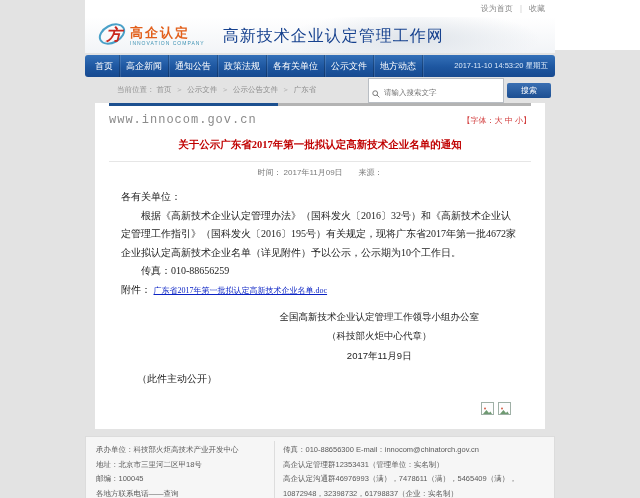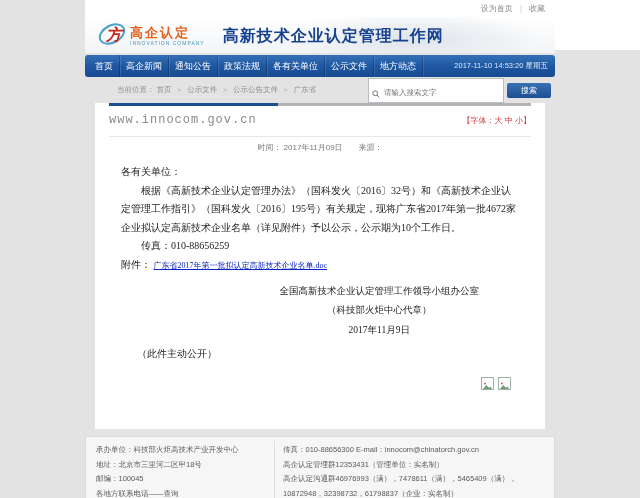--- a/index.html
+++ b/index.html
@@ -14,21 +14,21 @@
 
   
   .header{position:relative;height:36px;background:
     radial-gradient(ellipse 180px 40px at 70% 60%, #dfe4ea 0%, rgba(223,228,234,0) 70%),
     linear-gradient(180deg,#ffffff 0%,#f2f4f7 100%);}
   .logo{position:absolute;left:12px;top:3px;display:flex;align-items:center;cursor:pointer;}
   .logo-text{display:flex;flex-direction:column;margin-left:3px;}
   .logo-cn{font-size:13px;font-weight:bold;color:#e2601c;letter-spacing:2px;line-height:14px;}
   .logo-en{font-size:5px;color:#3f93b4;letter-spacing:1px;line-height:7px;}
   .site-title{position:absolute;left:50%;top:9px;transform:translateX(-44%);
-    font-family:"Liberation Serif","DejaVu Serif",serif;font-weight:bold;
+    font-family:"Liberation Serif","DejaVu Serif",serif;font-weight:normal;
     font-size:16px;color:#16418e;letter-spacing:1px;white-space:nowrap;}
 
   
   .nav{margin-top:2px;height:22px;display:flex;align-items:center;
     background:linear-gradient(180deg,#3470b8 0%,#1d56a0 55%,#174a90 100%);
     border-radius:3px;color:#fff;}
   .nav-item{font-size:9px;padding:0 6px;line-height:22px;cursor:pointer;white-space:nowrap;
     border-right:1px solid rgba(0,0,0,0.22);box-shadow:1px 0 0 rgba(255,255,255,0.12);}
   .nav-item:first-child{padding-left:10px;}
   .nav-date{margin-left:auto;font-size:7.5px;color:#dce9f8;padding-right:7px;white-space:nowrap;}
@@ -56,21 +56,21 @@
   .art-title{margin-top:11px;text-align:center;font-family:"Liberation Serif","DejaVu Serif",serif;
     font-weight:bold;font-size:10.5px;color:#c00000;}
   .art-divider{border-bottom:1px solid #e6e6e6;margin-top:9px;}
   .art-meta{margin-top:5px;text-align:center;font-size:8px;color:#7a7a7a;}
   .art-body{margin-top:10px;padding:0 12px;font-family:"Liberation Serif","DejaVu Serif",serif;
     font-size:10px;color:#1c1c1c;line-height:1.85;}
   .indent{text-indent:2em;}
   .attach-row{padding:0 12px;font-family:"Liberation Serif","DejaVu Serif",serif;font-size:10px;color:#1c1c1c;margin-top:2px;}
   .attach-link{font-size:8px;color:#0b23c4;text-decoration:underline;cursor:pointer;margin-top:23px;}
   .signature{margin:10px 52px 0 auto;width:fit-content;text-align:center;
-    font-family:Liberation Serif, serif;font-size:9.5px;color:#1c1c1c;line-height:2.1;}
+    font-family:Liberation Sans, sans-serif;font-size:9.5px;color:#1c1c1c;line-height:2.1;}
   .note{margin:6px 0 0 28px;font-family:"Liberation Serif","DejaVu Serif",serif;font-size:10px;color:#1c1c1c;}
   .img-icons{display:flex;justify-content:flex-end;gap:4px;margin-top:16px;padding-right:20px;}
   .broken{width:11px;height:11px;border:1px solid #9fb0a6;background:#fdfdfd;display:inline-flex;
     align-items:flex-end;justify-content:center;overflow:hidden;}
 
   
   .footer{margin-top:7px;background:#f6f6f6;border:1px solid #dcdcdc;display:flex;
     font-size:7.5px;color:#5a5a5a;padding:4px 0;}
   .f-left{width:172px;padding:2px 6px 2px 10px;border-right:1px solid #ddd;line-height:1.95;}
   .f-right{flex:1;padding:2px 8px;line-height:1.95;}
@@ -145,20 +145,21 @@
 
   <div class="card">
     <div class="rule">
       <span class="rule-blue"></span>
       <span class="rule-gray"></span>
     </div>
     <div class="url-row">
       <span class="site-url">www.innocom.gov.cn</span>
       <span class="font-tool">【字体：大 中 小】</span>
     </div>
+    <div class="art-title">关于公示广东省2017年第一批拟认定高新技术企业名单的通知</div>
     <div class="art-divider"></div>
     <div class="art-meta">时间： 2017年11月09日　　来源：</div>
     <div class="art-body">
       <div>各有关单位：</div>
       <div class="indent">根据《高新技术企业认定管理办法》（国科发火〔2016〕32号）和《高新技术企业认定管理工作指引》（国科发火〔2016〕195号）有关规定，现将广东省2017年第一批4672家企业拟认定高新技术企业名单（详见附件）予以公示，公示期为10个工作日。</div>
       <div class="indent">传真：010-88656259</div>
     </div>
     <div class="attach-row">
       <span>附件：</span>
       <span class="attach-link">广东省2017年第一批拟认定高新技术企业名单.doc</span>

